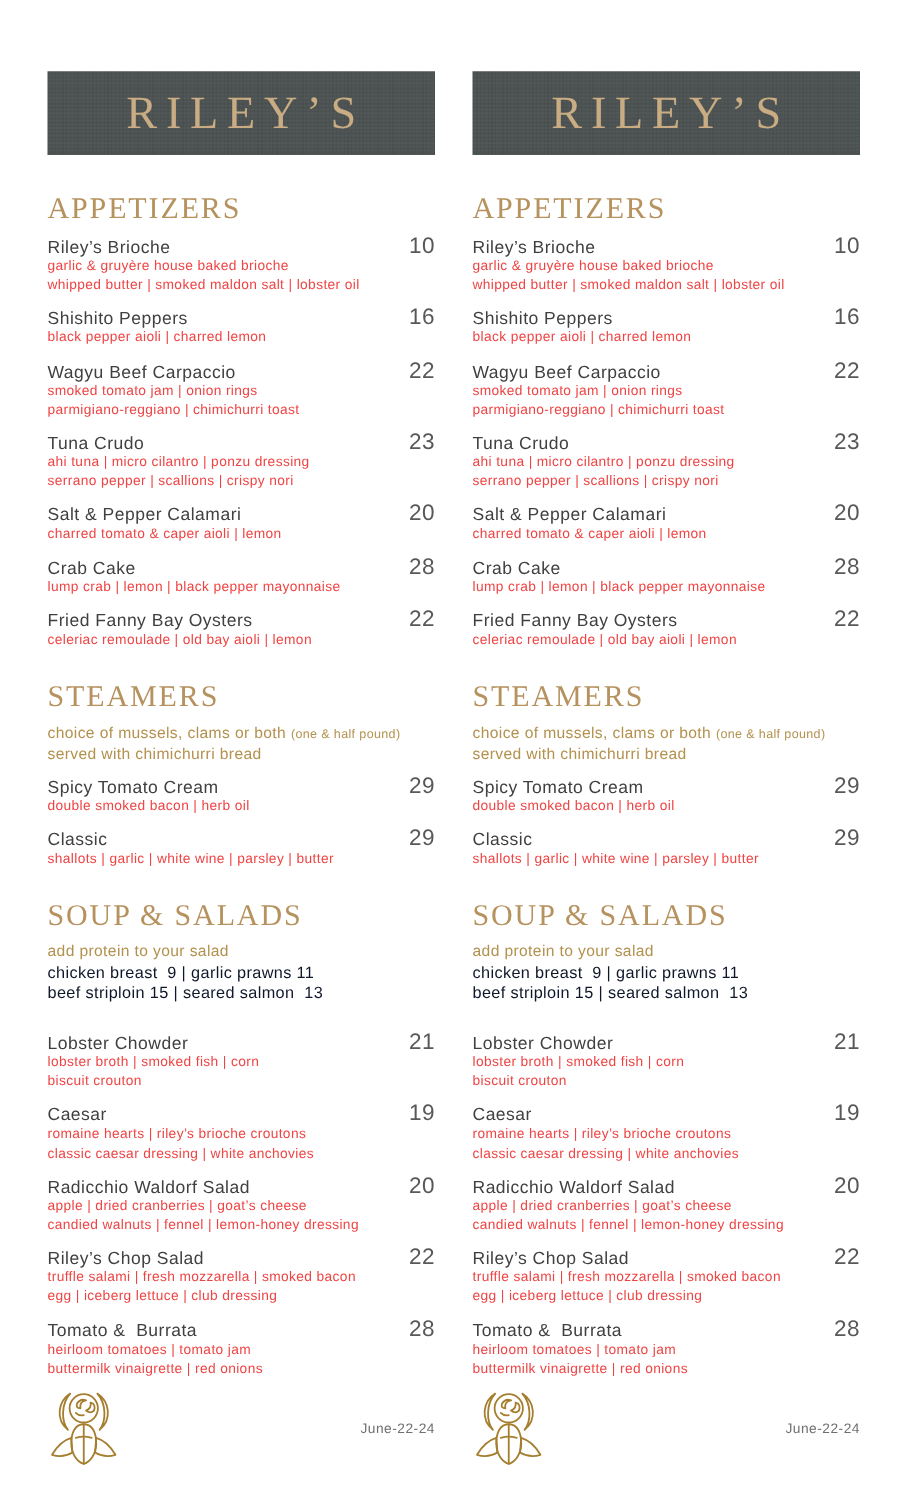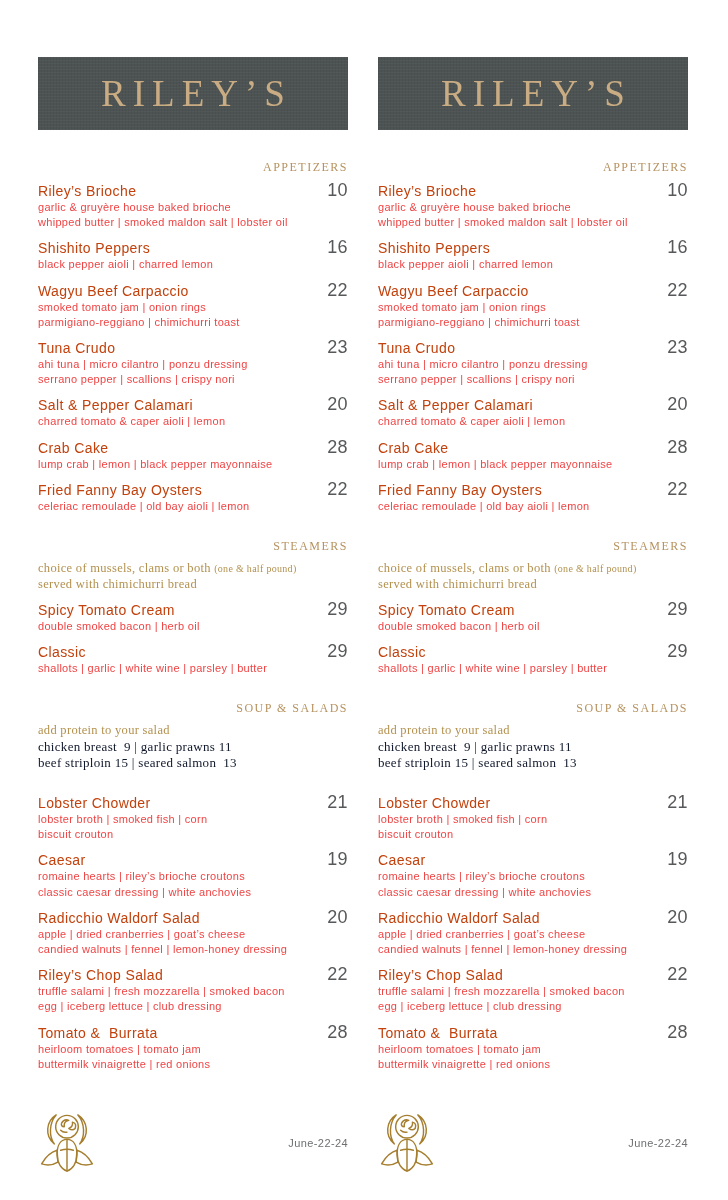--- a/index.html
+++ b/index.html
@@ -27,33 +27,33 @@
   .brand-name{
     margin:0;font-family:"Liberation Serif","DejaVu Serif",serif;
     font-weight:400;font-size:37px;letter-spacing:7px;
     color:#c9ac83;line-height:1;padding-left:7px;
   }
   
   .sections{display:block;}
   .section + .section{margin-top:26px;}
   .sec-title{
     margin:0 0 9px 0;font-family:"Liberation Serif","DejaVu Serif",serif;
-    font-weight:400;font-size:12px;letter-spacing:1.5px;color:#b6925f;line-height:1;text-align:right;
-  }
-  .sec-intro{margin:0 0 9px 0;font-family:Liberation Serif, serif;}
+    font-weight:400;font-size:24px;letter-spacing:1.5px;color:#b6925f;line-height:1;
+  }
+  .sec-intro{margin:0 0 9px 0;}
   .intro-line{white-space:pre-wrap;}
   .intro-gold{color:#b3914e;font-size:12.5px;line-height:15.5px;letter-spacing:0.3px;}
   .intro-dark{color:#0f172a;font-size:13px;line-height:16.5px;letter-spacing:0.3px;}
   .intro-small{font-size:10px;}
   .intro-gap{margin-bottom:22px;}
   
   .item{margin-bottom:9px;}
   .item-head{display:flex;justify-content:space-between;align-items:baseline;}
   .item-name{
-    color:#c2410c;font-size:14px;line-height:17px;letter-spacing:0.4px;white-space:pre-wrap;
+    color:#404040;font-size:14px;line-height:17px;letter-spacing:0.4px;white-space:pre-wrap;
   }
   .item-price{color:#57585a;font-size:18px;line-height:17px;letter-spacing:0.4px;}
   .desc-line{
     color:#ef4444;font-size:11px;line-height:15.2px;letter-spacing:0.3px;white-space:pre-wrap;
   }
   
   .foot{
     margin-top:auto;display:flex;justify-content:space-between;align-items:center;
     padding-bottom:26px;
   }

